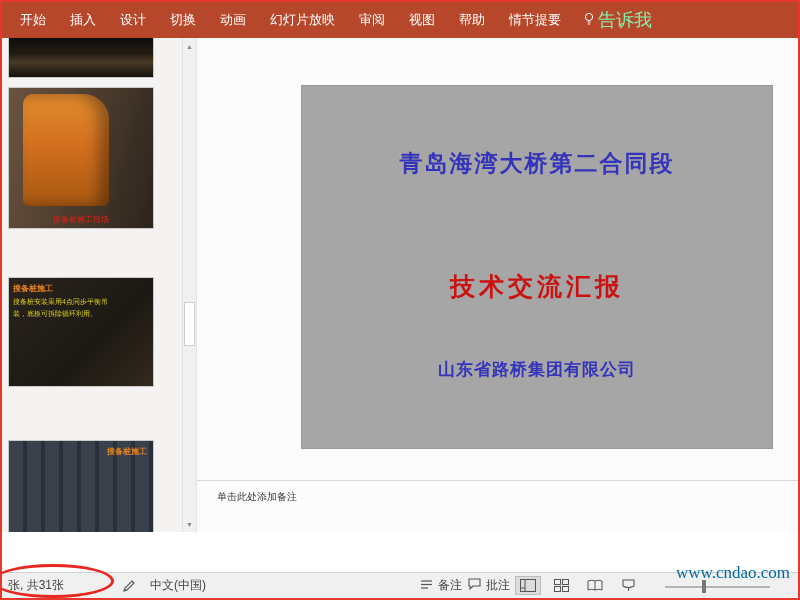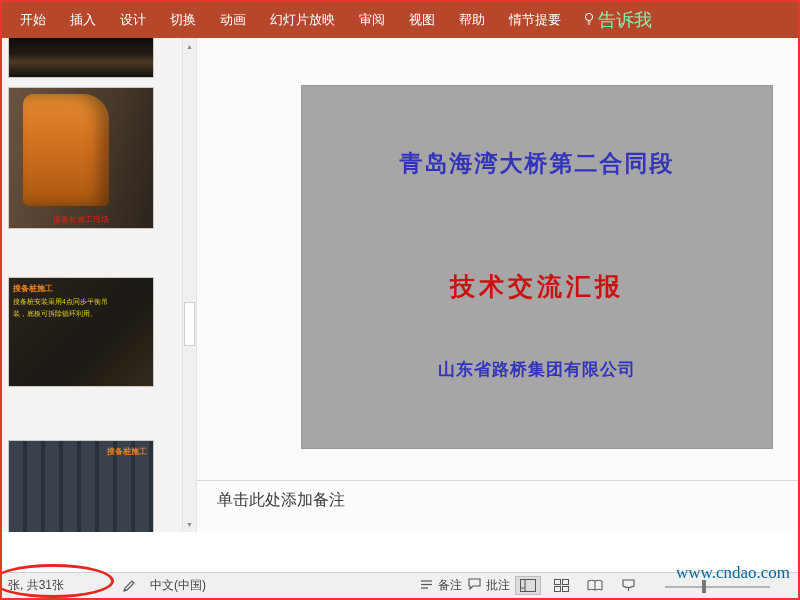--- a/index.html
+++ b/index.html
@@ -57,21 +57,21 @@
   .canvas { flex:1; position:relative; }
   .slide { position:absolute; left:104px; top:47px; width:472px; height:364px;
            background:#a6a6a6; border:1px solid #989898; }
   .slide .s-title, .slide .s-sub, .slide .s-co { position:absolute; left:0; width:100%;
            text-align:center; font-family:"Liberation Serif", serif; font-weight:bold; cursor:text; }
   .s-title { top:62px; font-size:23px; color:#3333bb; letter-spacing:2px; }
   .s-sub   { top:168px; font-size:25px; color:#cc1111; letter-spacing:4px;margin-top:16px; }
   .s-co    { top:272px; font-size:17px; color:#3333bb; letter-spacing:1px; }
 
   .notes { height:52px; border-top:1px solid #d6d6d6; background:#fcfcfc;
-           padding:9px 0 0 20px; font-size:16px; color:#3b3b3b; cursor:text; }
+           padding:9px 0 0 20px; font-size:10px; color:#3b3b3b; cursor:text; }
 
   
   .statusbar { height:26px; background:#f0f0f0; border-top:1px solid #d0d0d0; display:flex;
                align-items:center; font-size:12px; color:#444; position:relative; flex:0 0 auto;margin-top:40px; }
   .sb-count { margin-left:6px; white-space:nowrap; cursor:pointer; }
   .sb-ink { margin-left:58px; cursor:pointer; display:flex; align-items:center; }
   .sb-lang { margin-left:14px; cursor:pointer; white-space:nowrap; }
   .sb-right { margin-left:auto; margin-right:158px; display:flex; align-items:center; gap:6px; }
   .sb-item { display:flex; align-items:center; gap:5px; cursor:pointer; white-space:nowrap; }
   .views { display:flex; align-items:center; gap:10px; }

